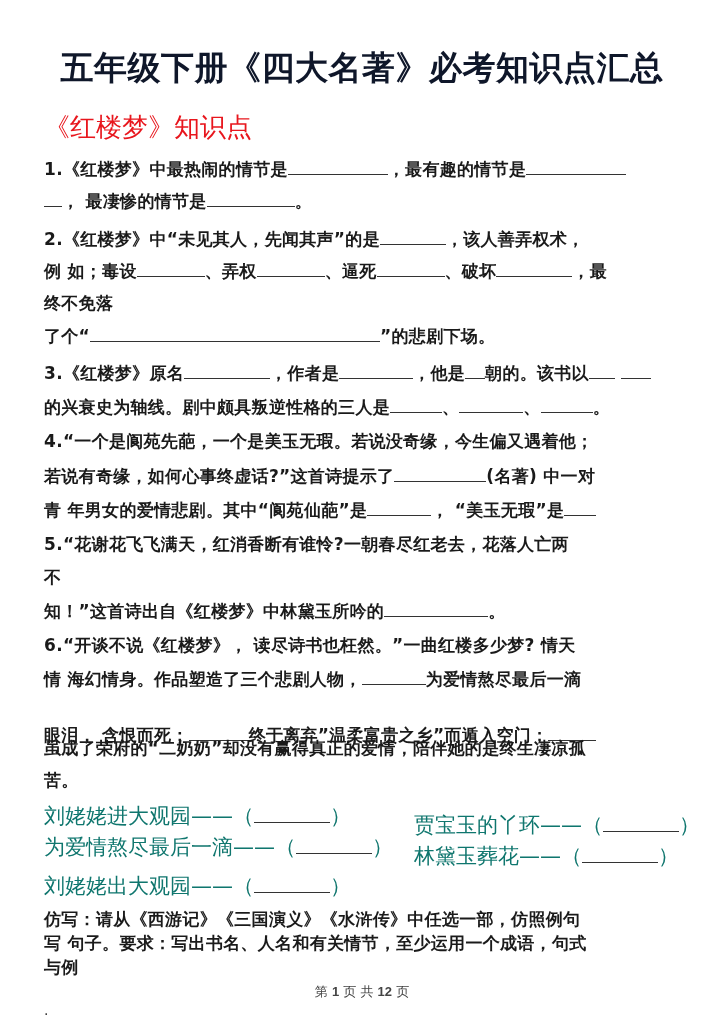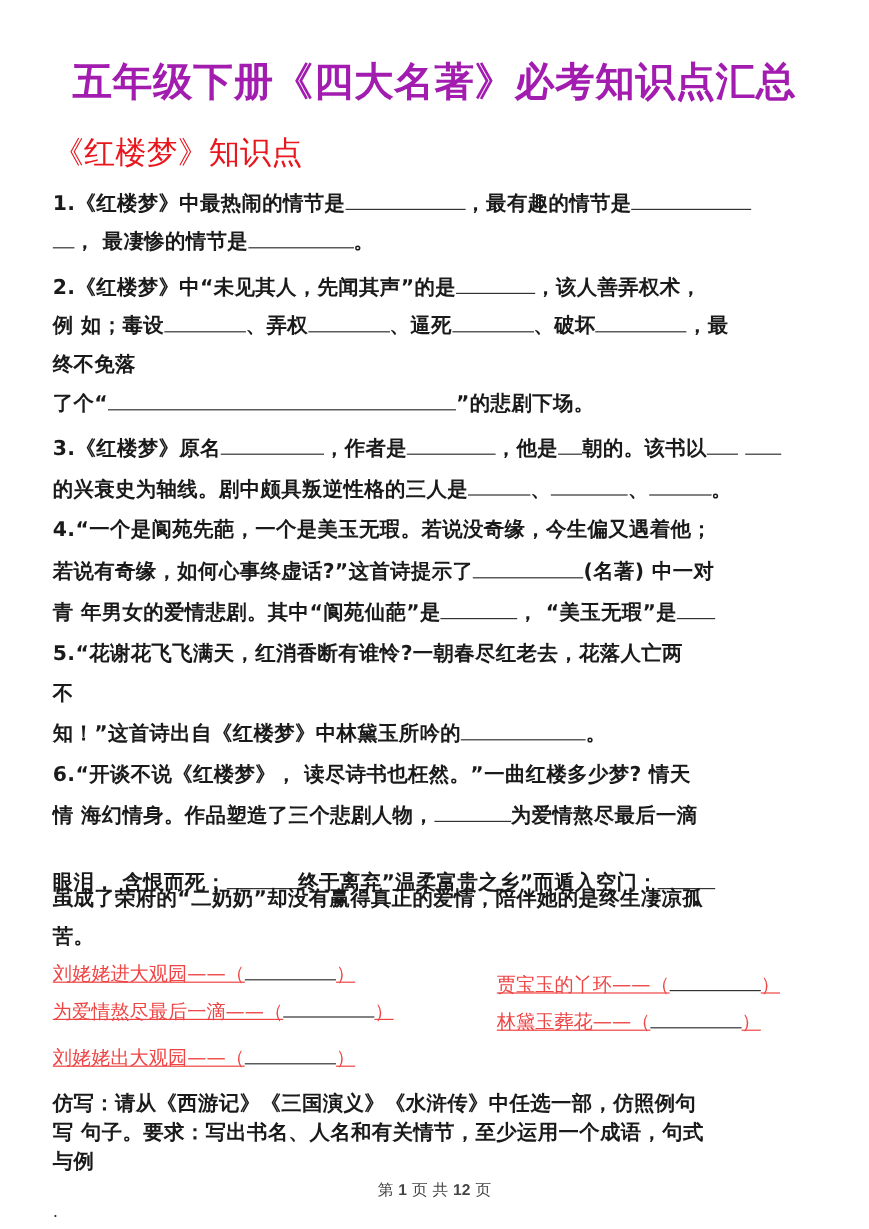--- a/index.html
+++ b/index.html
@@ -1,23 +1,23 @@
 <!DOCTYPE html>
 <html><head>
 <meta charset="utf-8">
 <style>
   html, body { margin:0; padding:0; background:#ffffff; }
   body { width:724px; height:1024px; position:relative; overflow:hidden;
          font-family:"DejaVu Sans", "Liberation Sans", sans-serif; color:#111; }
   .title { position:absolute; left:0; width:724px; top:46px; text-align:center;
-           font-size:33px; font-weight:bold; letter-spacing:0.5px; color:#a21caf; }
+           font-size:33px; font-weight:bold; letter-spacing:0.5px; color:#0f172a; }
   .section { position:absolute; left:44px; top:110px; font-size:26px; color:#e8161d;text-align:center; }
   .line { position:absolute; left:44px; font-size:17px; white-space:nowrap; color:#1a1a1a; letter-spacing:0.3px;font-weight:bold; }
   .blank { display:inline-block; border-bottom:1.3px solid #333; height:14px; vertical-align:baseline; }
-  .pair { position:absolute; font-size:16px; white-space:nowrap; color:#ef4444;text-decoration:underline; }
+  .pair { position:absolute; font-size:21px; white-space:nowrap; color:#0f766e; }
   .footer { position:absolute; left:0; width:724px; top:983px; text-align:center; font-size:13px; color:#444; font-family:"DejaVu Serif", serif; }
   .footer b { font-family:"Liberation Sans", sans-serif; }
   .dot { position:absolute; left:44px; top:1002px; font-size:14px; color:#333; }
 </style>
 </head>
 <body>
 
 <div class="title">五年级下册《四大名著》必考知识点汇总</div>
 <div class="section">《红楼梦》知识点</div>
 

